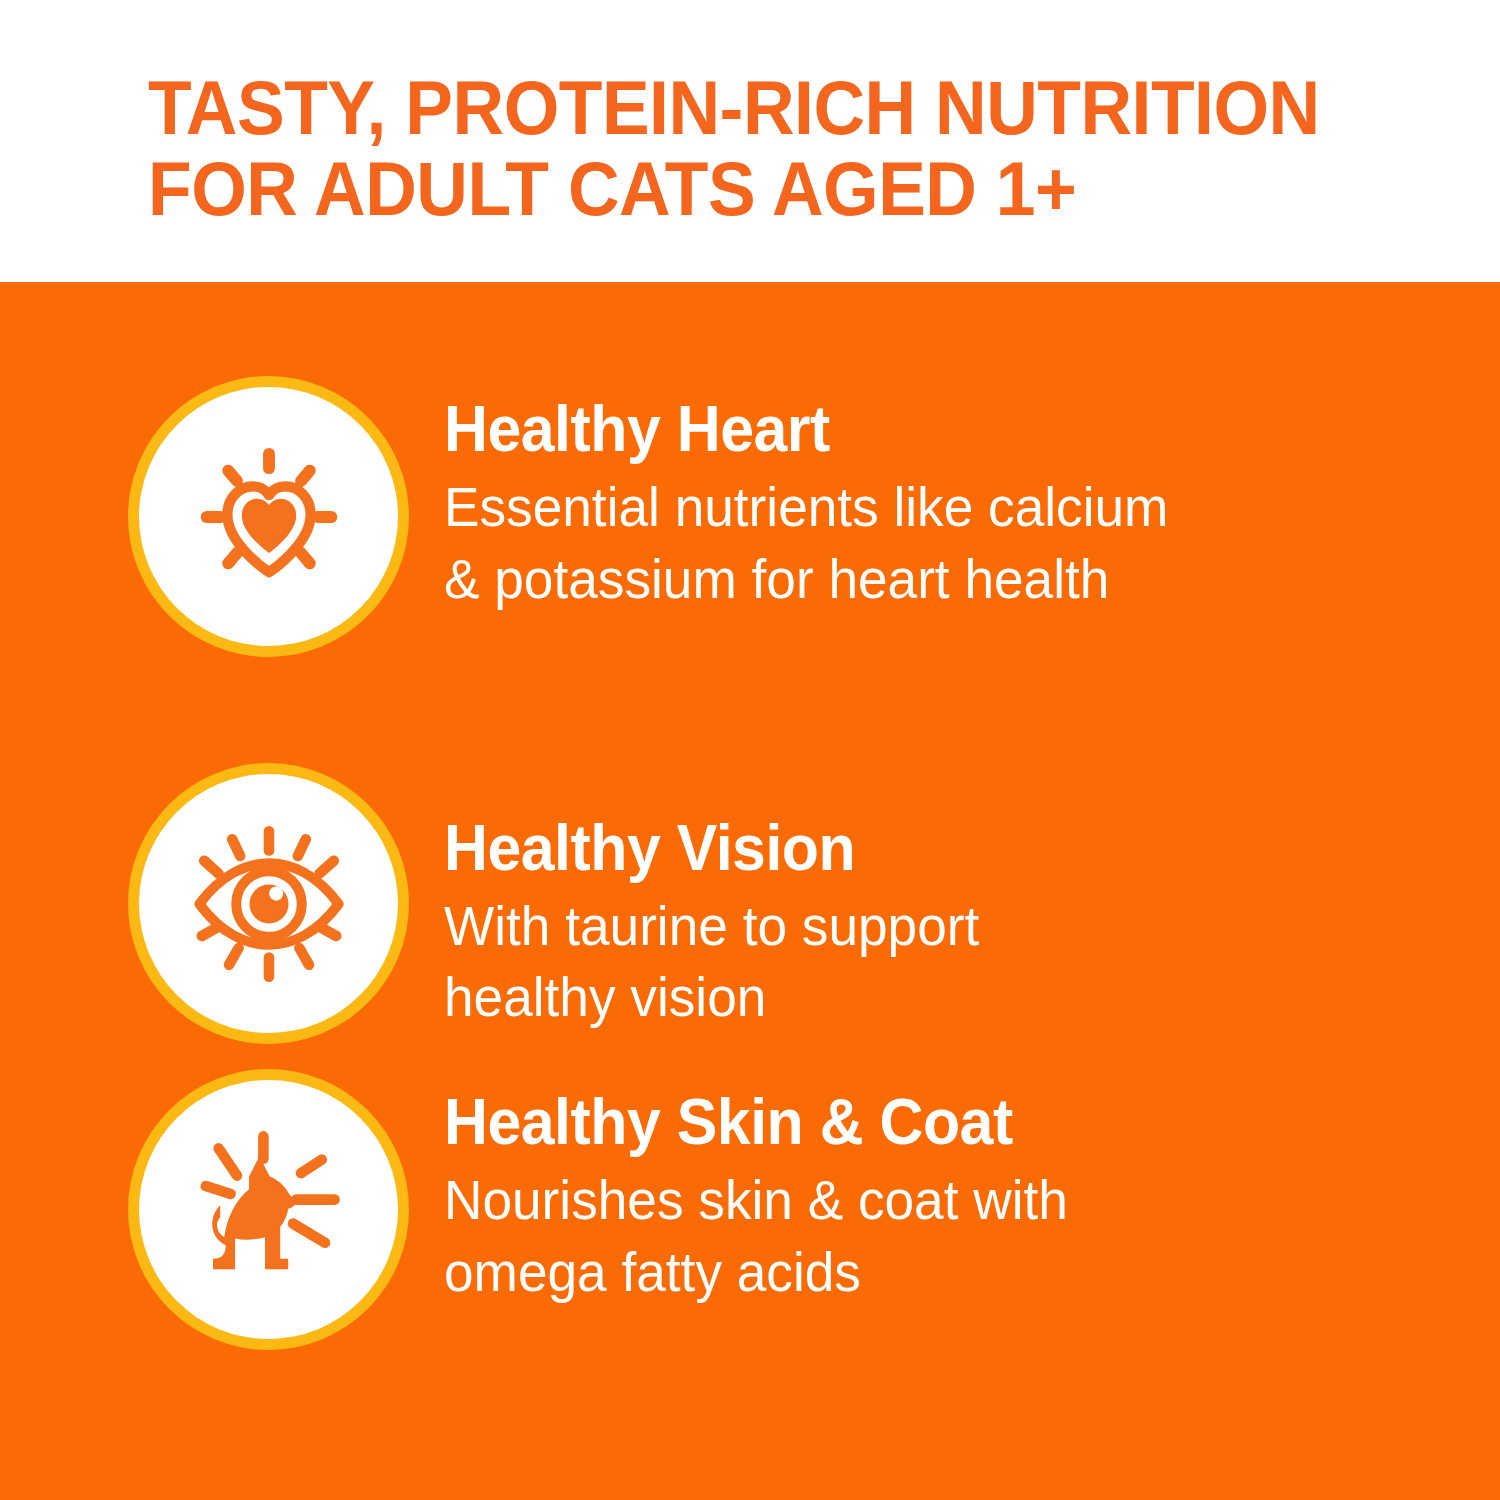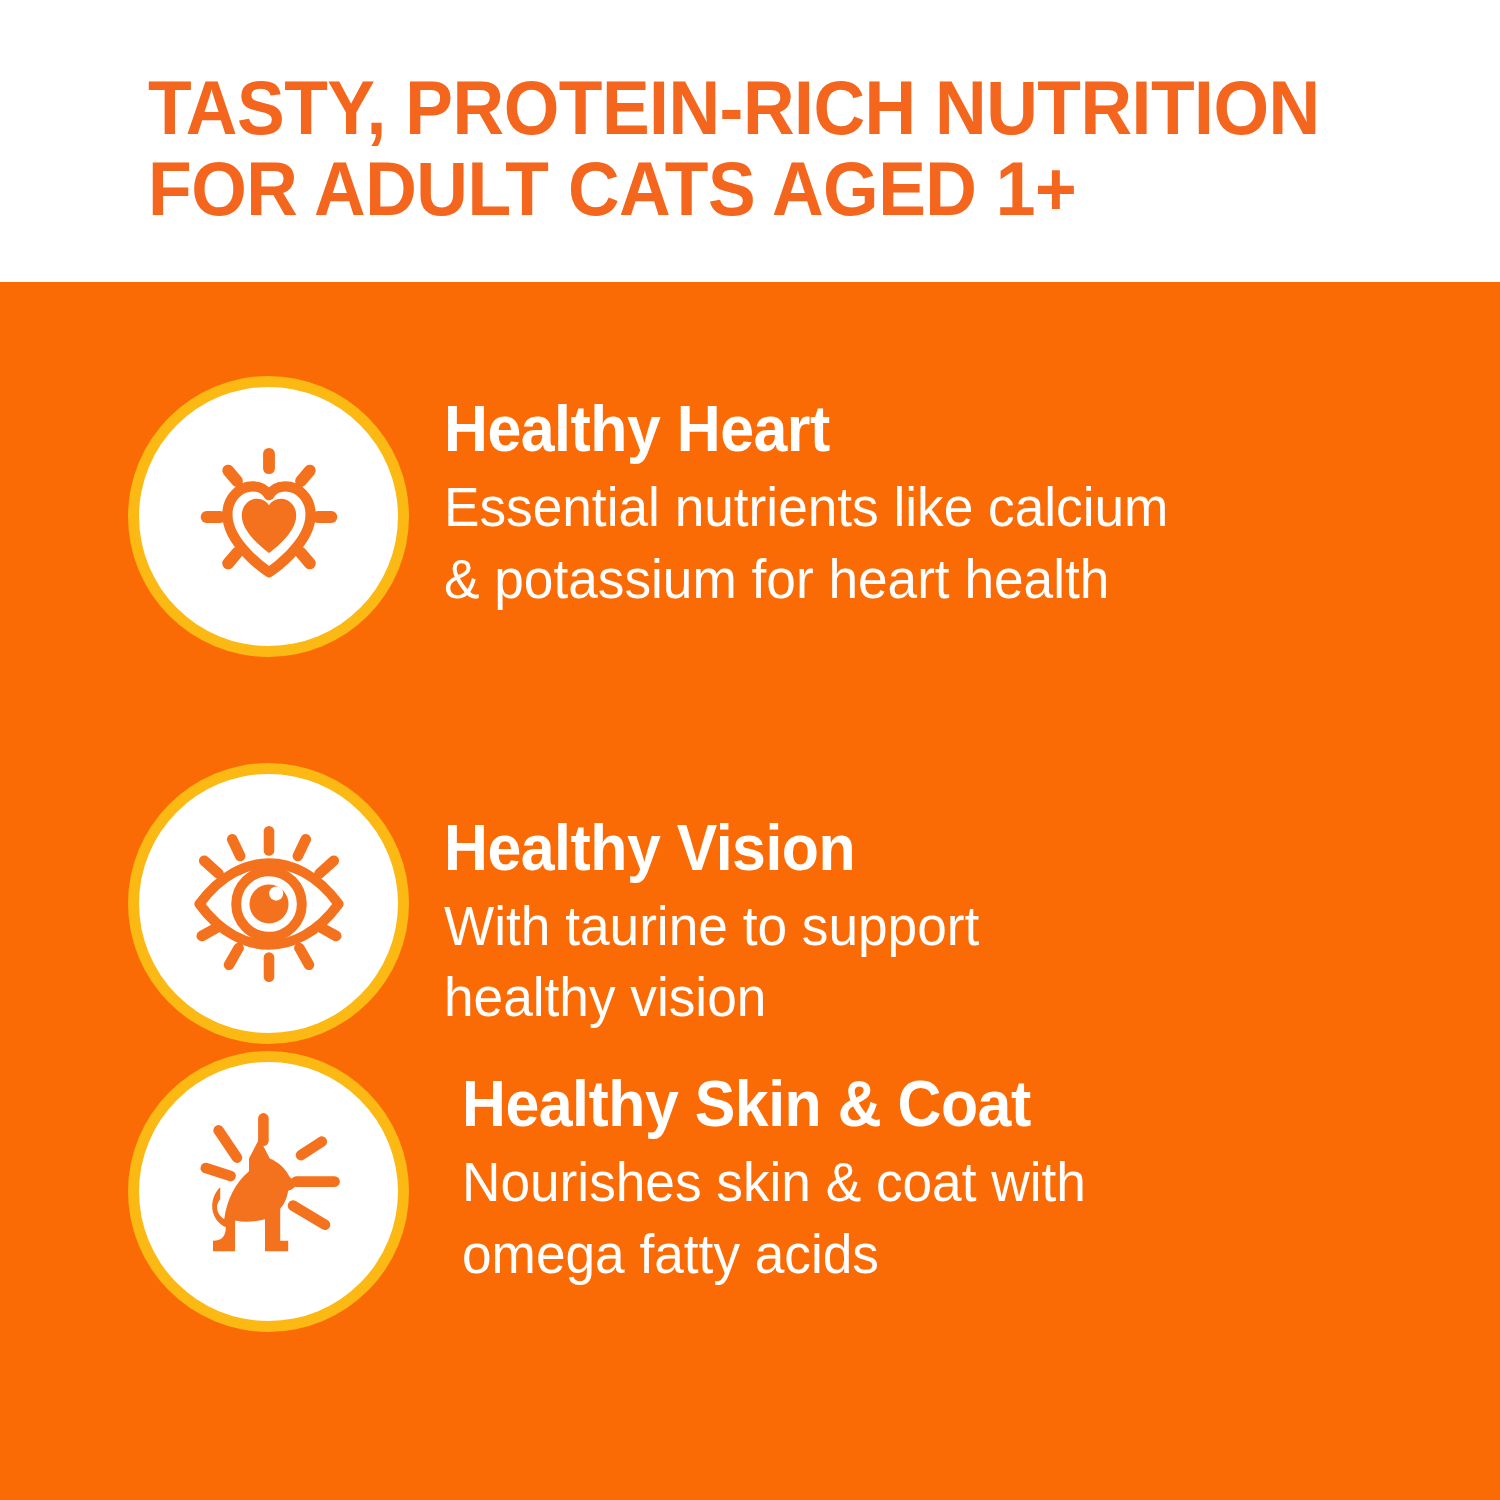--- a/index.html
+++ b/index.html
@@ -68,21 +68,21 @@
   .benefit {
     position: absolute;
     left: 0;
     width: 1500px;
     height: 300px;
     display: flex;
     align-items: flex-start;
   }
   .benefit-1 { top: 105px; }
   .benefit-2 { top: 451px; align-items: flex-end; }
-  .benefit-3 { top: 780px; gap: 18px; }
+  .benefit-3 { top: 798px; }
 
   
   .badge {
     position: relative;
     flex: 0 0 auto;
     margin-left: 139px;
     width: 259px;
     height: 259px;
     border-radius: 50%;
     background: #ffffff;

